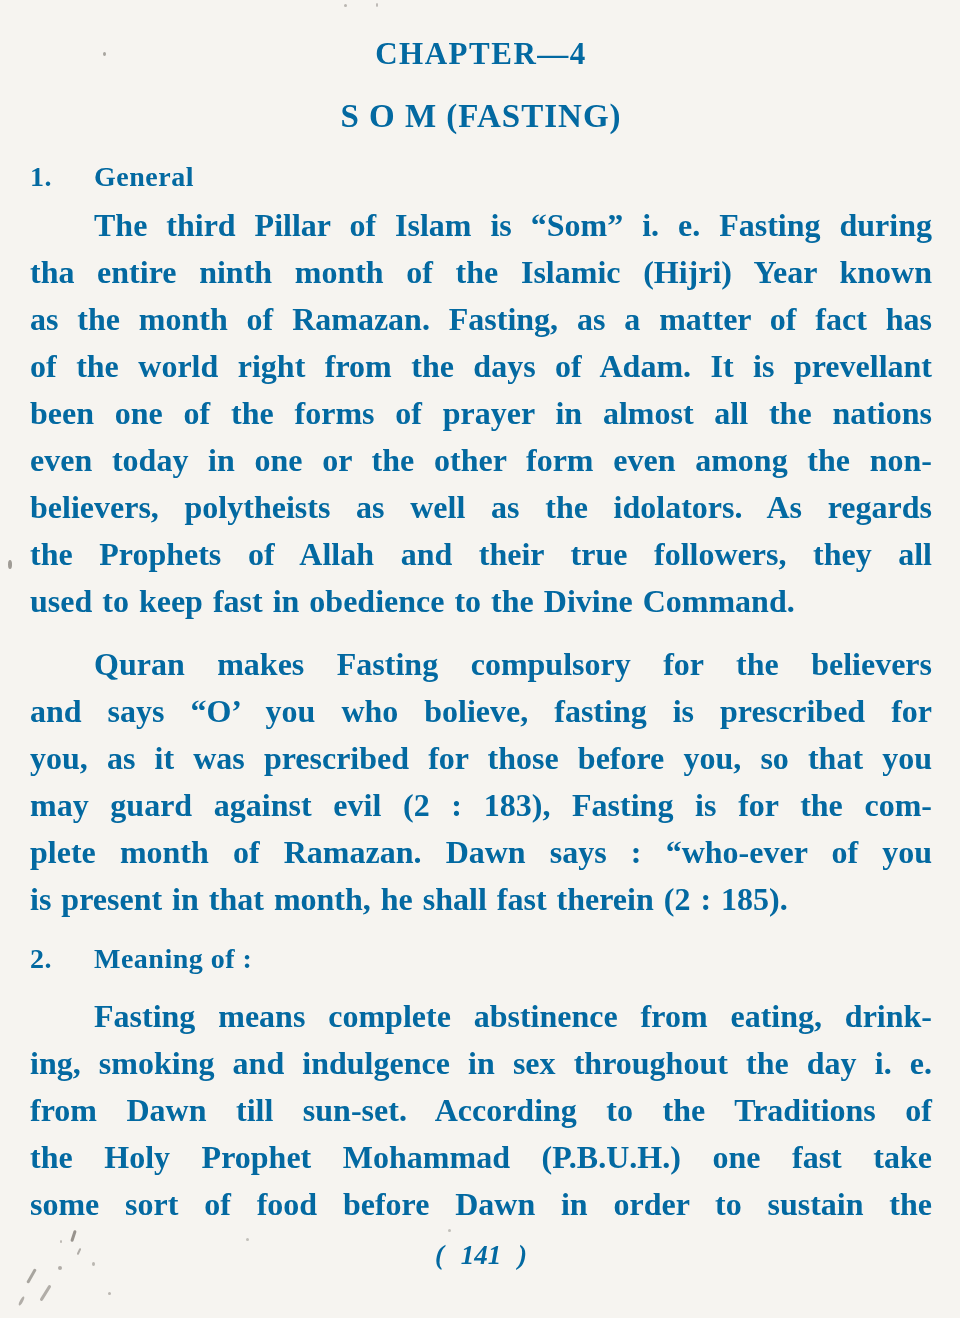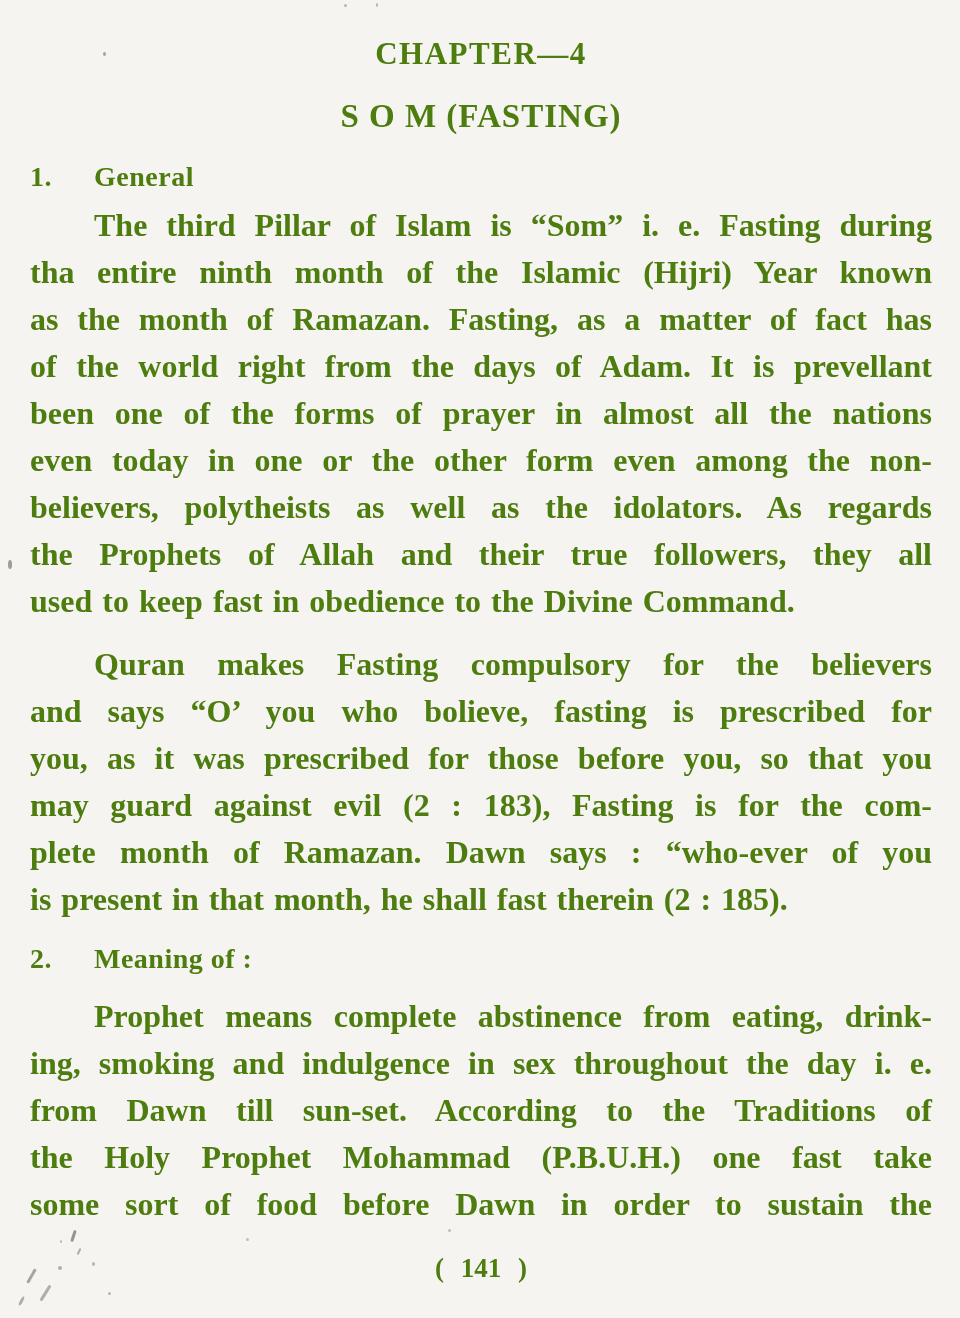--- a/index.html
+++ b/index.html
@@ -2,21 +2,21 @@
 <html><head>
 <meta charset="utf-8">
 <style>
   html, body { margin: 0; padding: 0; background: #e8e6e2; }
   .page {
     position: relative;
     width: 960px;
     height: 1318px;
     box-sizing: border-box;
     background: #f6f4f0;
-    color: #4d7c0f;
+    color: #0369a1;
     font-family: "Liberation Serif", serif;
     font-weight: 700;
     padding: 36px 28px 0 30px;
     overflow: hidden;
   }
   .chapter-title {
     margin: 0;
     text-align: center;
     font-size: 31px;
     letter-spacing: 1.5px;
@@ -43,22 +43,23 @@
   .para.p2 { margin-top: 16px; }
   .para.p3 { margin-top: 18px; }
   .line {
     text-align: justify;
     text-align-last: justify;
   }
   .line.first { padding-left: 64px; }
   .line.lastline { text-align-last: left; }
   .sec2 { margin-top: 20px; }
   .page-number {
-    margin-top: 25px;
+    margin-top: 12px;
     text-align: center;
+    font-style: italic;
     font-size: 27px;
     word-spacing: 10px;
   }
   .artifact {
     position: absolute;
     background: #4a443c;
     border-radius: 50%;
     pointer-events: none;
   }
   .stroke { border-radius: 2px; }
@@ -96,21 +97,21 @@
     <div class="line">plete month of Ramazan. Dawn says : “who-ever of you</div>
     <div class="line lastline">is present in that month, he shall fast therein (2 : 185).</div>
   </div>
 
   <div class="section-heading sec2">
     <span class="sec-num">2.</span>
     <span class="sec-title">Meaning of :</span>
   </div>
 
   <div class="para p3">
-    <div class="line first">Prophet means complete abstinence from eating, drink-</div>
+    <div class="line first">Fasting means complete abstinence from eating, drink-</div>
     <div class="line">ing, smoking and indulgence in sex throughout the day i. e.</div>
     <div class="line">from Dawn till sun-set. According to the Traditions of</div>
     <div class="line">the Holy Prophet Mohammad (P.B.U.H.) one fast take</div>
     <div class="line">some sort of food before Dawn in order to sustain the</div>
   </div>
 
   <div class="page-number">( 141 )</div>
 
   <div class="artifact" style="left:103px; top:52px; width:3px; height:4px; opacity:.45;"></div>
   <div class="artifact" style="left:344px; top:4px; width:3px; height:3px; opacity:.35;"></div>

